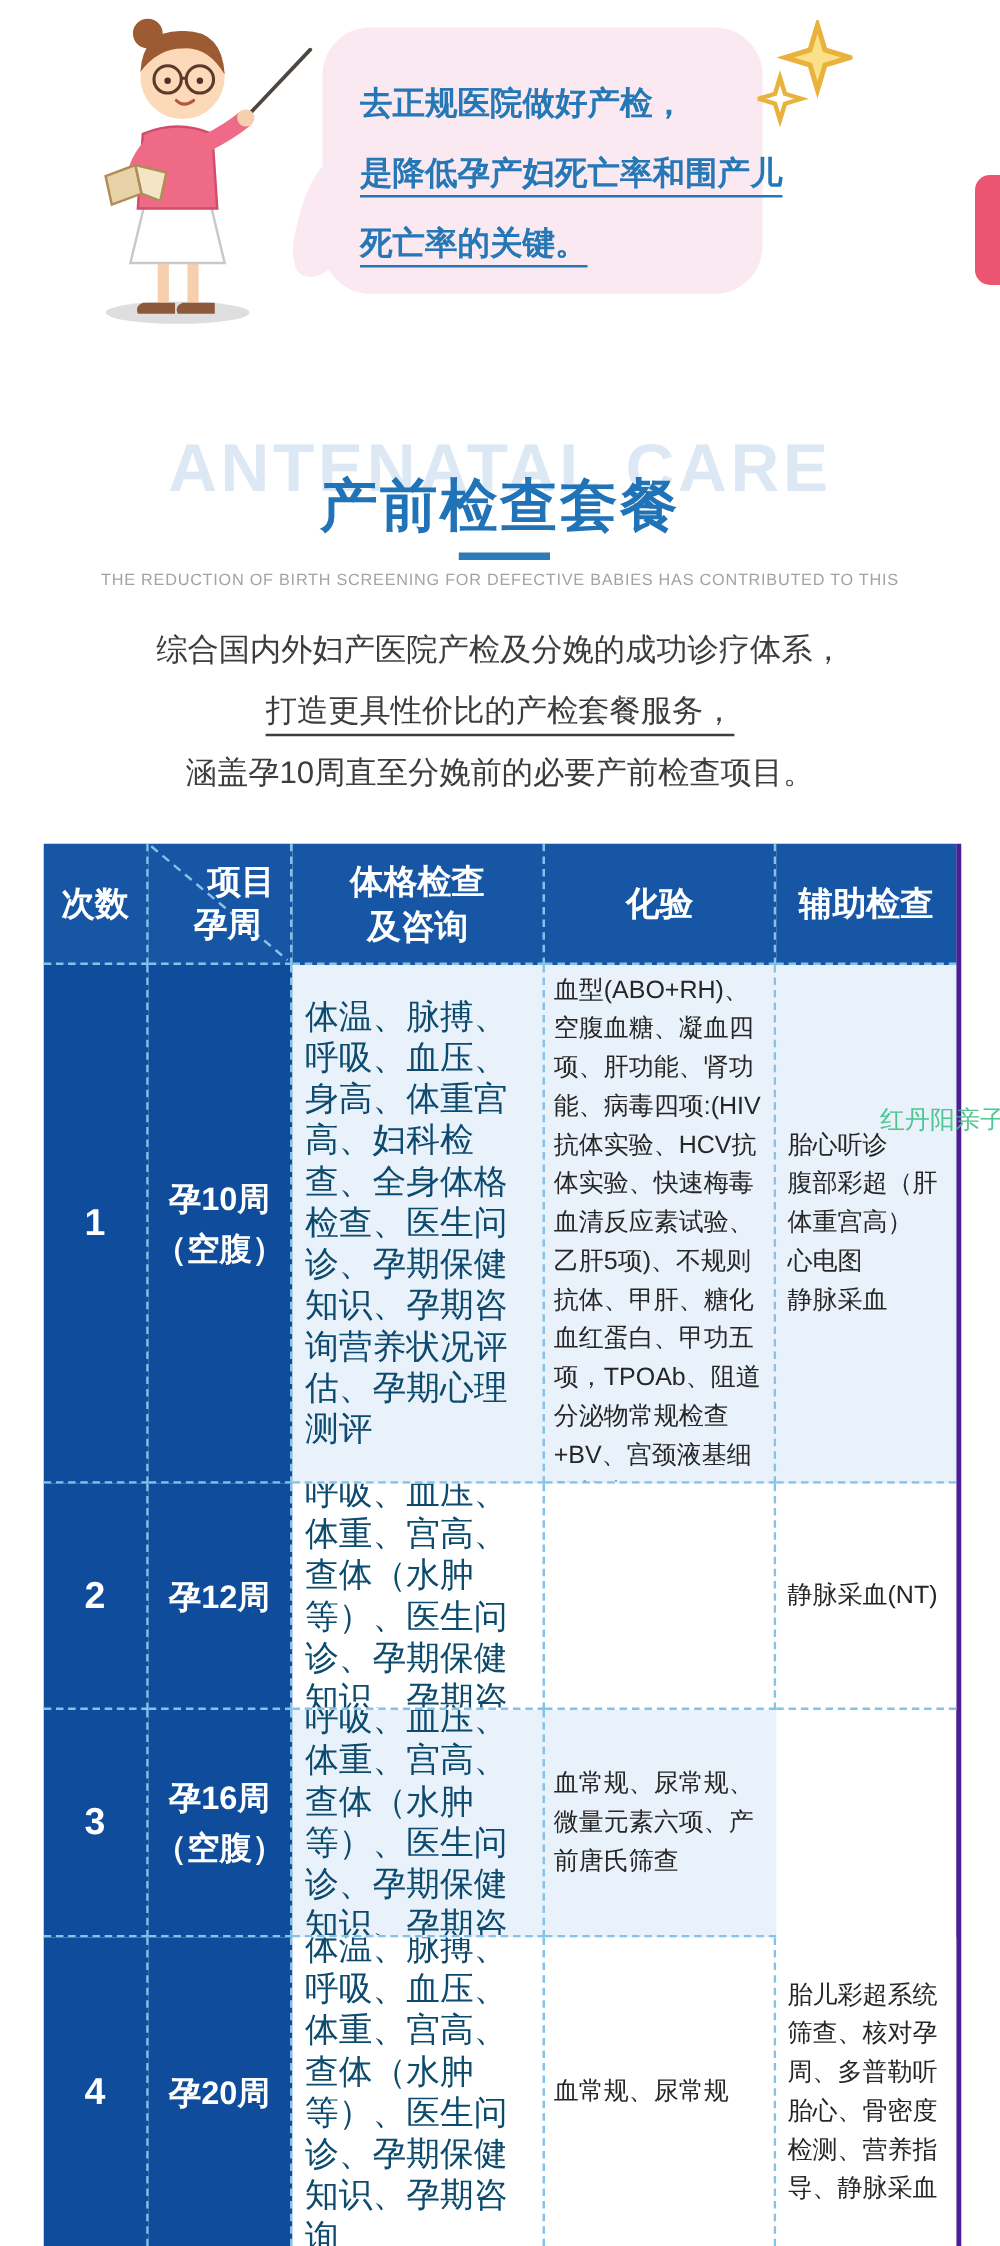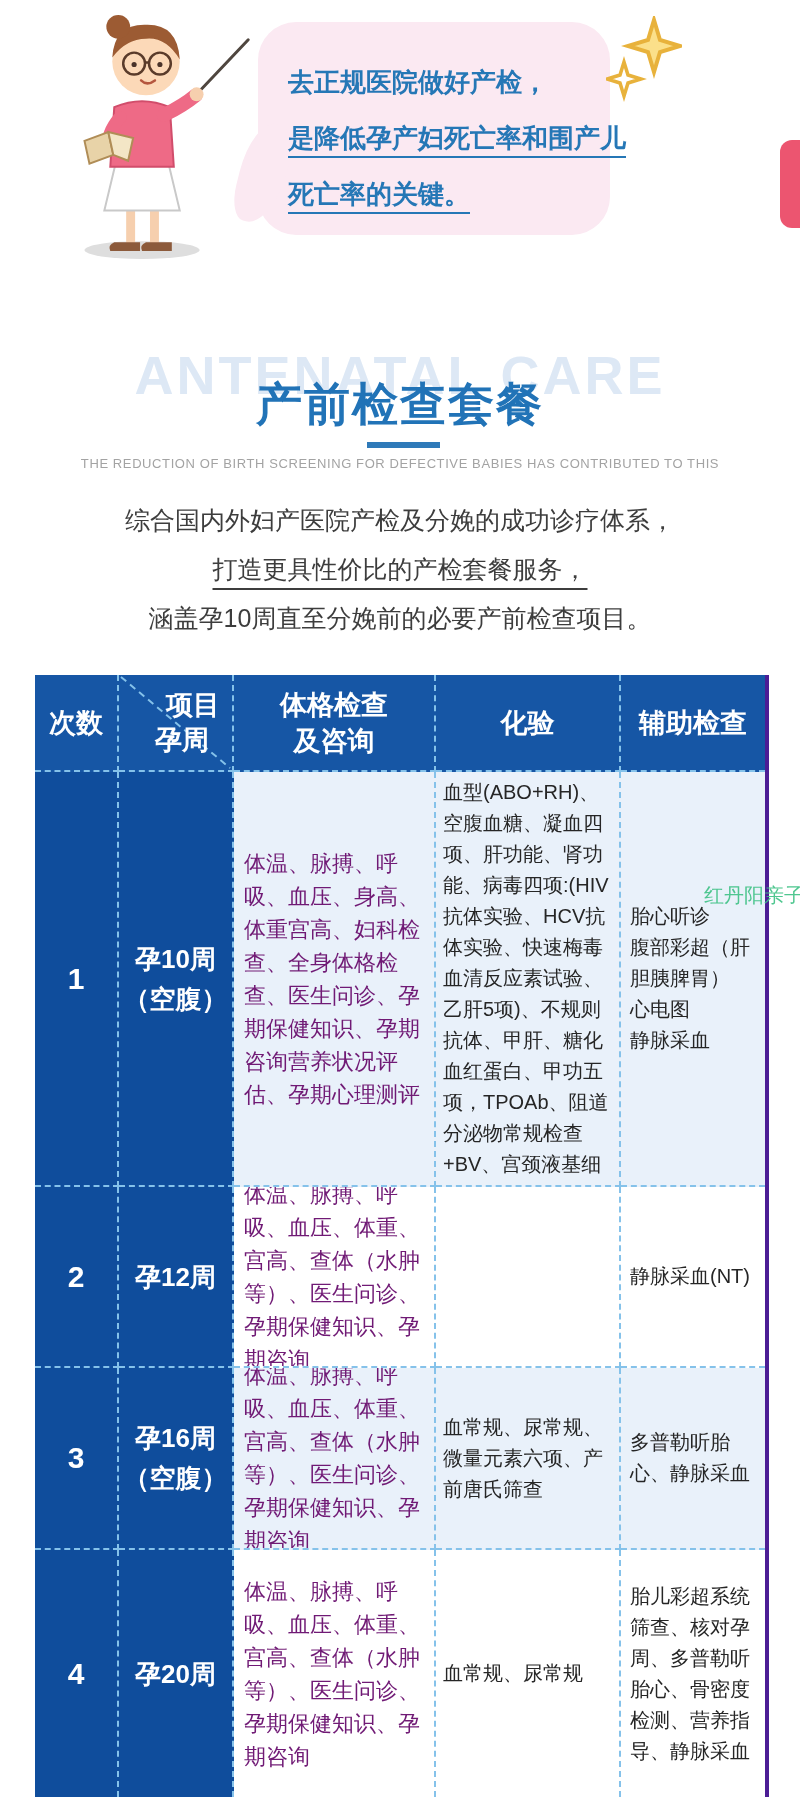--- a/index.html
+++ b/index.html
@@ -52,21 +52,21 @@
   .r2 .cell { height:181px; }
   .r3 .cell { height:182px; }
   .r4 .cell { height:247px; }
   .count { font-size:30px; }
   .week  { font-size:26px; line-height:40px; text-align:center; white-space:pre-line; }
   .htwo  { white-space:pre-line; text-align:center; line-height:36px; }
   .hdiag { position:relative; }
   .hdiag svg { position:absolute; left:0; top:0; width:100%; height:100%; }
   .hdiag .tr { position:absolute; top:12px; right:12px; }
   .hdiag .bl { position:absolute; bottom:12px; left:12px;margin-left:24px; }
-  .body-text { font-size:22px; color:#701a75; line-height:33px; text-align:left;
+  .body-text { font-size:27px; color:#0c4a6e; line-height:33px; text-align:left;
                padding:0 10px; width:100%; }
   .lab-text  { font-size:20px; color:#262626; line-height:31px; text-align:left;
                padding:0 7px; width:100%; }
   .aux-text  { font-size:20px; color:#262626; line-height:31px; text-align:left;
                padding:0 9px; width:100%; white-space:pre-line; }
   .brand-mark { position:absolute; left:704px; top:882px; font-size:20px;
                 color:rgba(61,193,132,0.9); z-index:3; white-space:nowrap; }
 </style>
 </head>
 <body>
@@ -148,21 +148,21 @@
 （空腹）</div>
       <div class="cell light">
           <div class="body-text">体温、脉搏、呼吸、血压、身高、体重宫高、妇科检查、全身体格检查、医生问诊、孕期保健知识、孕期咨询营养状况评估、孕期心理测评</div>
         </div>
       <div class="cell light">
           <div class="lab-text">血常规、尿常规、血型(ABO+RH)、空腹血糖、凝血四项、肝功能、肾功能、病毒四项:(HIV抗体实验、HCV抗体实验、快速梅毒血清反应素试验、乙肝5项)、不规则抗体、甲肝、糖化血红蛋白、甲功五项，TPOAb、阻道分泌物常规检查+BV、宫颈液基细胞检查(TCT)</div>
         </div>
       <div class="cell light">
           <div class="aux-text">胎心听诊
 腹部彩超（肝
-胆胰脾胃）
+体重宫高）
 心电图
 静脉采血</div>
         </div>
     </div>
 
     <div class="trow r2">
       <div class="cell dark count">2</div>
       <div class="cell dark week">孕12周</div>
       <div class="cell white">
           <div class="body-text">体温、脉搏、呼吸、血压、体重、宫高、查体（水肿等）、医生问诊、孕期保健知识、孕期咨询</div>
@@ -178,23 +178,20 @@
     <div class="trow r3">
       <div class="cell dark count">3</div>
       <div class="cell dark week">孕16周
 （空腹）</div>
       <div class="cell light">
           <div class="body-text">体温、脉搏、呼吸、血压、体重、宫高、查体（水肿等）、医生问诊、孕期保健知识、孕期咨询</div>
         </div>
       <div class="cell light">
           <div class="lab-text">血常规、尿常规、微量元素六项、产前唐氏筛查</div>
         </div>
-      <div class="cell light">
-          <div class="aux-text">多普勒听胎心、静脉采血</div>
-        </div>
     </div>
 
     <div class="trow r4 rlast">
       <div class="cell dark count">4</div>
       <div class="cell dark week">孕20周</div>
       <div class="cell white">
           <div class="body-text">体温、脉搏、呼吸、血压、体重、宫高、查体（水肿等）、医生问诊、孕期保健知识、孕期咨询</div>
         </div>
       <div class="cell white">
           <div class="lab-text">血常规、尿常规</div>

